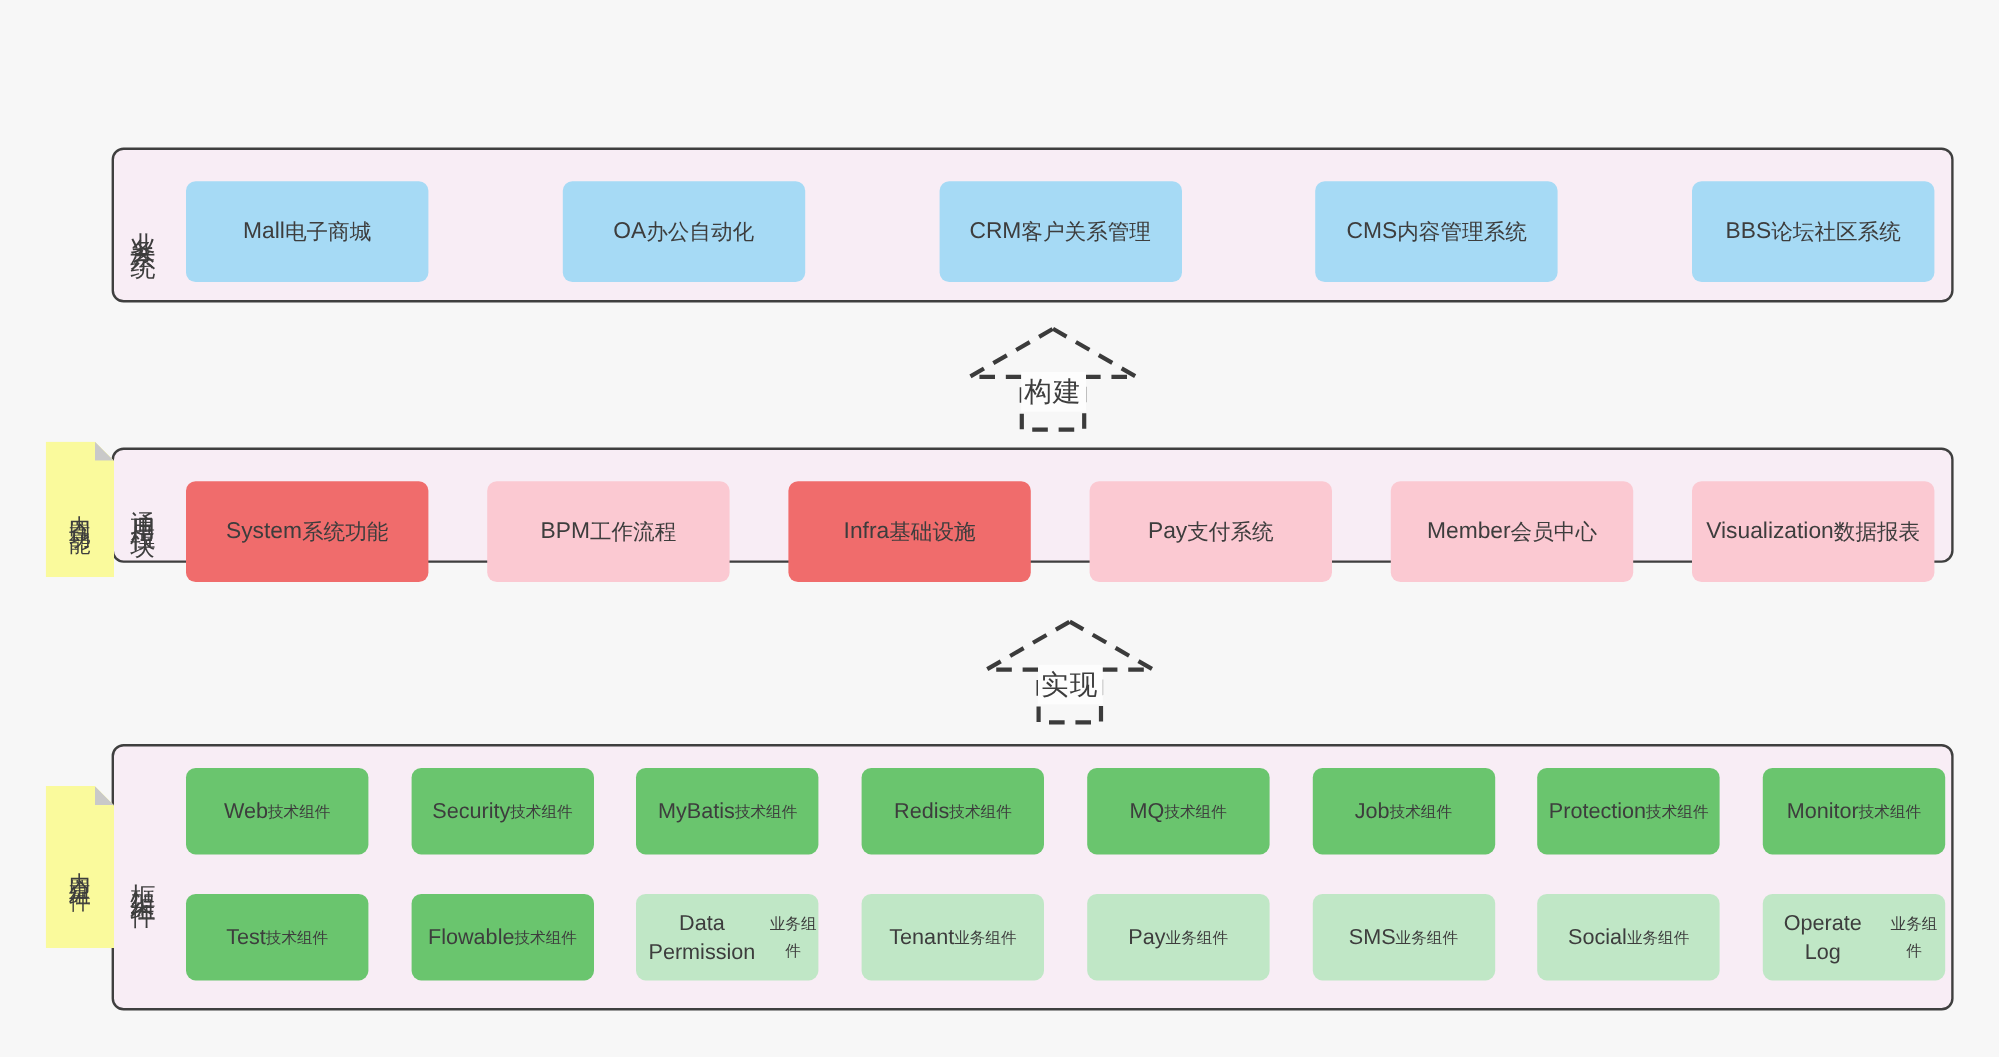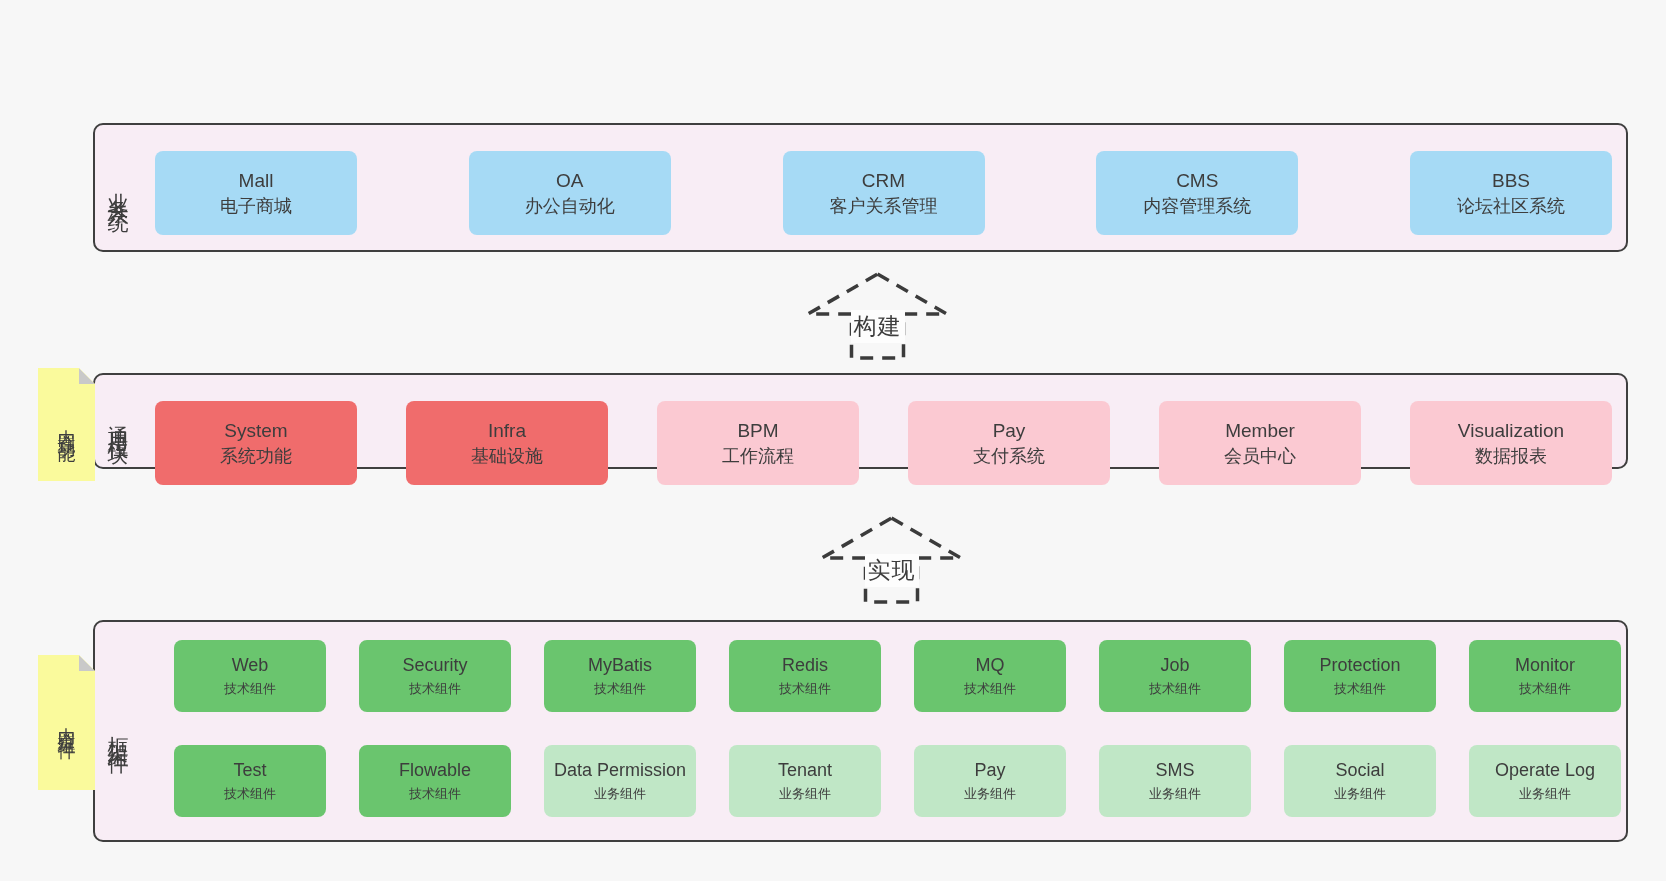--- a/index.html
+++ b/index.html
@@ -18,25 +18,25 @@
 
   .side-label { position: absolute; left: 9px; top: 0; height: 100%; display: flex; align-items: center; }
   .side-label span {
     writing-mode: vertical-rl; text-orientation: upright;
     font-size: 21px; letter-spacing: 6px; color: var(--text, #3d3d3d);
   }
 
   .box-row { position: absolute; left: 60px; right: 14px; display: flex; justify-content: space-between; }
   .box {
     height: 84px; border-radius: 8px;
-    display: flex; flex-direction: column; justify-content: center; align-items: center;
+    display: flex; flex-direction: row; justify-content: center; align-items: center;
     text-align: center; color: var(--text, #3d3d3d);
   }
   .row6 .box { width: 202px; }
-  .row8 .box { width: 152px; height: 72px; margin-left: 19px; }
+  .row8 .box { width: 152px; height: 72px; }
   .box-title { font-size: 19px; line-height: 26px; }
   .box-sub   { font-size: 18px; line-height: 25px; }
   .row8 .box-title { font-size: 18px; line-height: 24px; }
   .row8 .box-sub   { font-size: 13px; line-height: 23px; }
 
   .c-blue        { background: var(--blue, #a6daf5); }
   .c-red         { background: var(--red, #f06c6c); }
   .c-pink        { background: var(--pink, #fbc9d2); }
   .c-green       { background: var(--green, #6ac56e); }
   .c-light_green { background: var(--light_green, #c0e7c6); }
@@ -123,28 +123,28 @@
     <div class="side-label">
       <span>通用模块</span>
     </div>
     <div class="box-row row6" style="top:26px">
 
         <div class="box c-red">
           <div class="box-title">System</div>
           <div class="box-sub">系统功能</div>
         </div>
 
+        <div class="box c-pink">
+          <div class="box-title">BPM</div>
+          <div class="box-sub">工作流程</div>
+        </div>
+
         <div class="box c-red">
           <div class="box-title">Infra</div>
           <div class="box-sub">基础设施</div>
-        </div>
-
-        <div class="box c-pink">
-          <div class="box-title">BPM</div>
-          <div class="box-sub">工作流程</div>
         </div>
 
         <div class="box c-pink">
           <div class="box-title">Pay</div>
           <div class="box-sub">支付系统</div>
         </div>
 
         <div class="box c-pink">
           <div class="box-title">Member</div>
           <div class="box-sub">会员中心</div>

